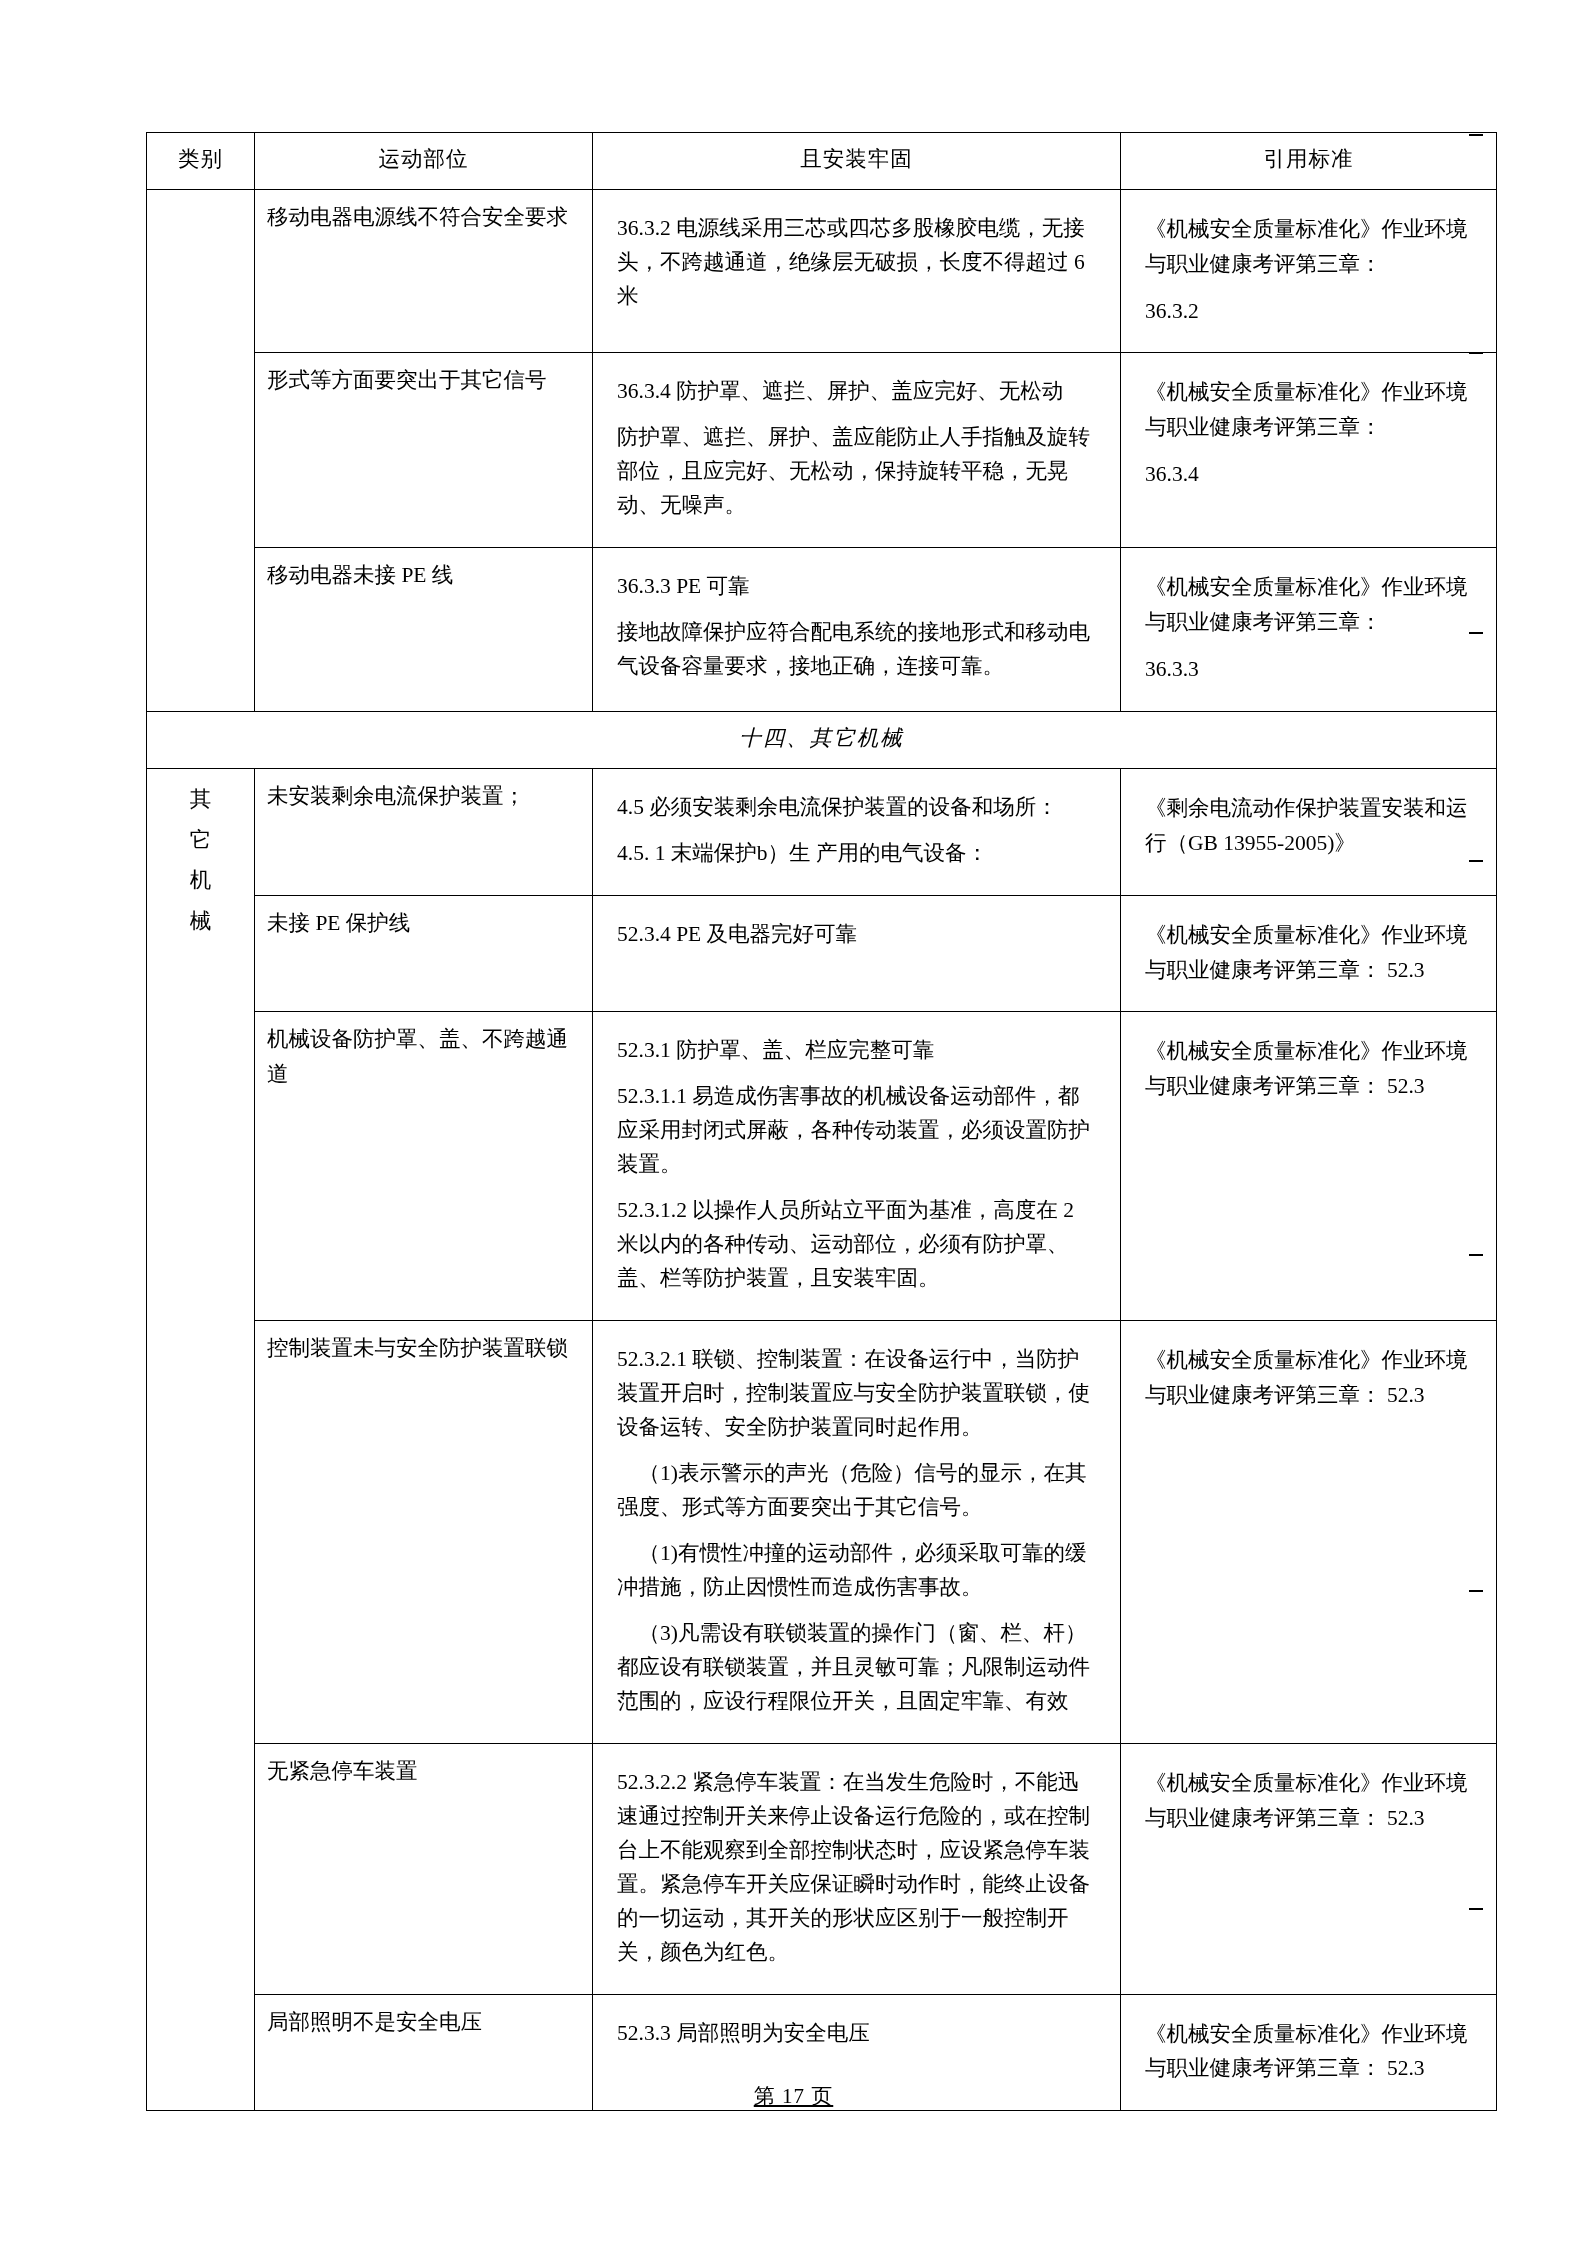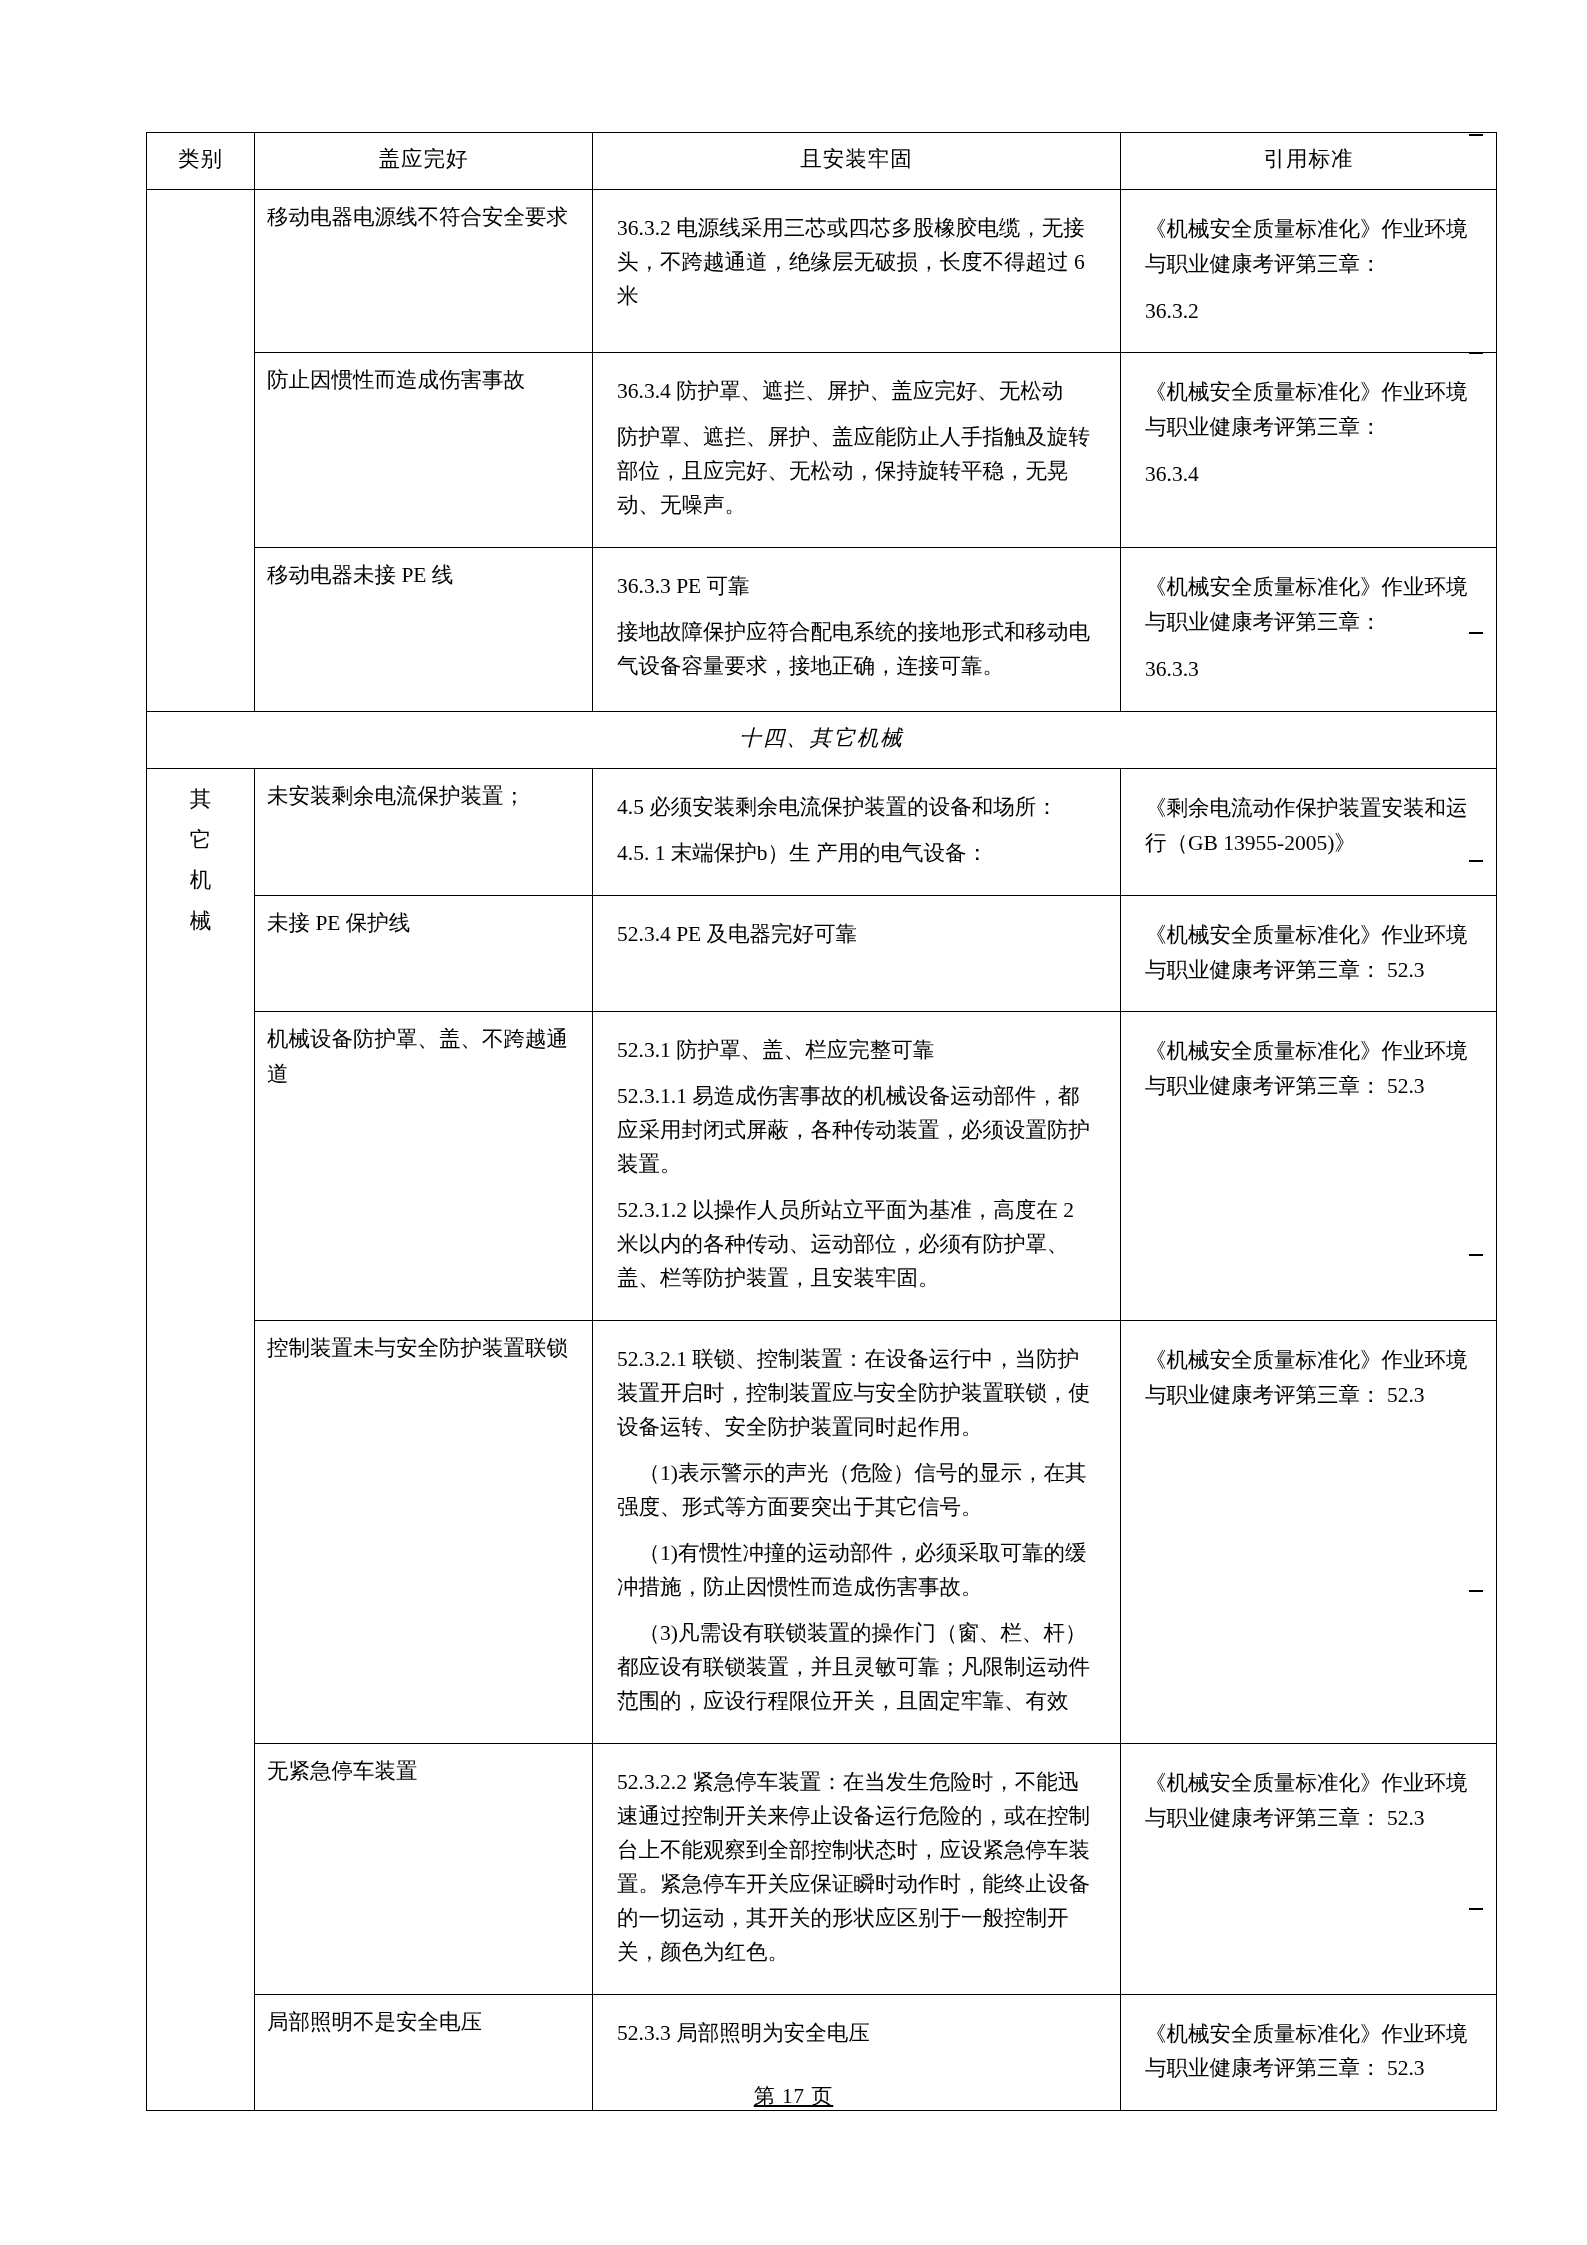--- a/index.html
+++ b/index.html
@@ -119,39 +119,39 @@
       <colgroup>
         <col style="width:108px">
         <col style="width:338px">
         <col style="width:528px">
         <col style="width:376px">
       </colgroup>
 
       <tbody>
           <tr class="hdr">
         <td>类别</td>
-        <td>盖应完好</td>
+        <td>运动部位</td>
         <td>且安装牢固</td>
         <td>引用标准</td>
       </tr>
 
       <tr>
         <td rowspan="3" class="cat-cell"></td>
         <td class="hazard">移动电器电源线不符合安全要求</td>
         <td class="measure">
           <p>36.3.2 电源线采用三芯或四芯多股橡胶电缆，无接头，不跨越通道，绝缘层无破损，长度不得超过 6 米</p>
         </td>
         <td class="ref">
           <p>《机械安全质量标准化》作业环境与职业健康考评第三章：</p>
           <p>36.3.2</p>
         </td>
       </tr>
 
       <tr>
-        <td class="hazard">防止因惯性而造成伤害事故</td>
+        <td class="hazard">形式等方面要突出于其它信号</td>
         <td class="measure">
           <p>36.3.4 防护罩、遮拦、屏护、盖应完好、无松动</p>
           <p>防护罩、遮拦、屏护、盖应能防止人手指触及旋转部位，且应完好、无松动，保持旋转平稳，无晃动、无噪声。</p>
         </td>
         <td class="ref">
           <p>《机械安全质量标准化》作业环境与职业健康考评第三章：</p>
           <p>36.3.4</p>
         </td>
       </tr>
 

